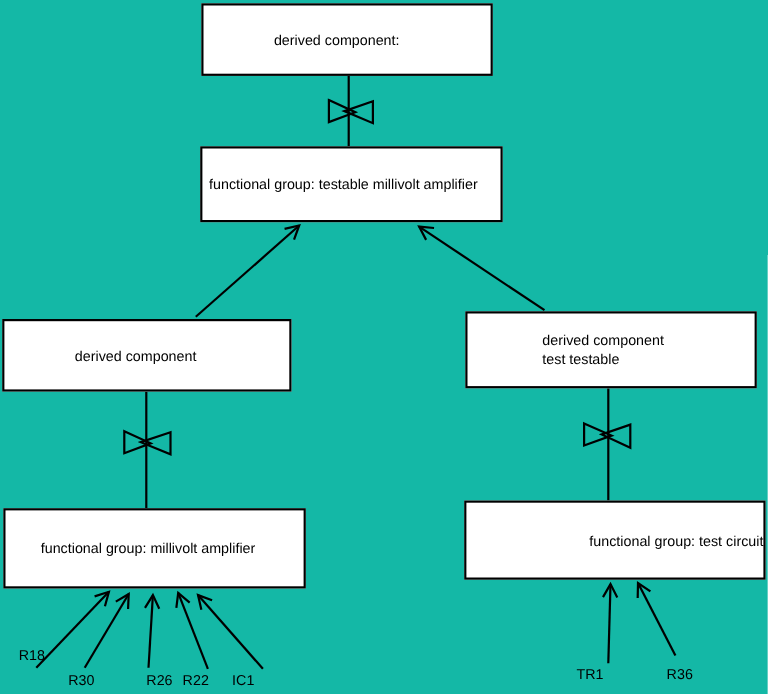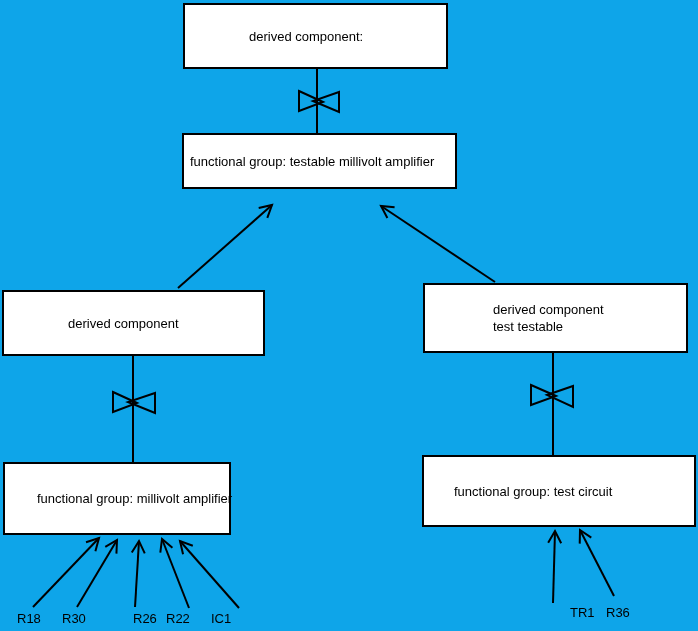--- a/index.html
+++ b/index.html
@@ -4,21 +4,21 @@
 <style>
   html, body {
     margin: 0;
     padding: 0;
     background: #ffffff;
   }
   #canvas {
     position: relative;
     width: 698px;
     height: 631px;
-    background: #0ea5e9;
+    background: #14b8a6;
     font-family: "Liberation Sans", sans-serif;
     color: #000000;
     overflow: hidden;
   }
   #connector-layer {
     position: absolute;
     left: 0;
     top: 0;
     width: 698px;
     height: 631px;
@@ -32,38 +32,38 @@
     flex-direction: column;
     justify-content: center;
     font-size: 13px;
     line-height: 17px;
     white-space: nowrap;
   }
   .node span { display: block; }
 
   #node-derived-testable      { left: 183px; top: 3px;   width: 265px; height: 66px; padding-left: 64px; }
   #node-derived-testable .l2  { text-indent: 3px; }
-  #node-functional-testable   { left: 182px; top: 133px; width: 275px; height: 56px; padding-left: 6px; }
+  #node-functional-testable   { left: 182px; top: 133px; width: 275px; height: 69px; padding-left: 6px; }
   #node-derived-millivolt     { left: 2px;   top: 290px; width: 263px; height: 66px; padding-left: 64px; }
-  #node-functional-millivolt  { left: 3px;   top: 462px; width: 228px; height: 73px; padding-left: 32px; }
+  #node-functional-millivolt  { left: 3px;   top: 462px; width: 275px; height: 73px; padding-left: 32px; }
   #node-derived-test          { left: 423px; top: 283px; width: 265px; height: 70px; padding-left: 68px; }
-  #node-functional-test       { left: 422px; top: 455px; width: 274px; height: 72px; padding-left: 30px; }
+  #node-functional-test       { left: 422px; top: 455px; width: 274px; height: 72px; padding-left: 30px; align-items: flex-end; }
 
   .component-label {
     position: absolute;
     font-size: 13px;
     line-height: 14px;
     white-space: nowrap;
   }
-  #label-r18 { left: 17px;  top: 612px; }
+  #label-r18 { left: 17px;  top: 589px; }
   #label-r30 { left: 62px;  top: 612px; }
   #label-r26 { left: 133px; top: 612px; }
   #label-r22 { left: 166px; top: 612px; }
   #label-ic1 { left: 211px; top: 612px; }
-  #label-tr1 { left: 570px; top: 606px; }
+  #label-tr1 { left: 524px; top: 606px; }
   #label-r36 { left: 606px; top: 606px; }
 </style>
 </head>
 <body>
 
 <div id="canvas">
 
   <svg id="connector-layer" width="698" height="631" viewBox="0 0 698 631" stroke="#000000" stroke-width="2" fill="none">
     <defs>
       <marker id="arrowhead" markerUnits="userSpaceOnUse" markerWidth="26" markerHeight="26" viewBox="-17 -13 26 26" refX="0" refY="0" orient="auto">

